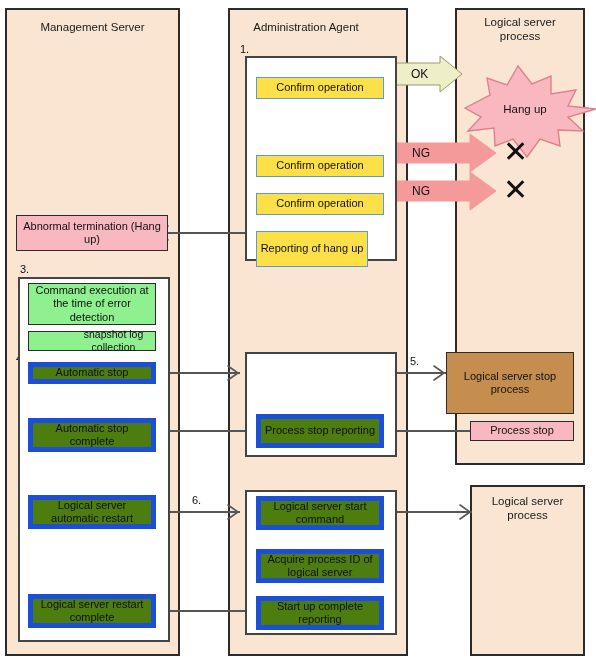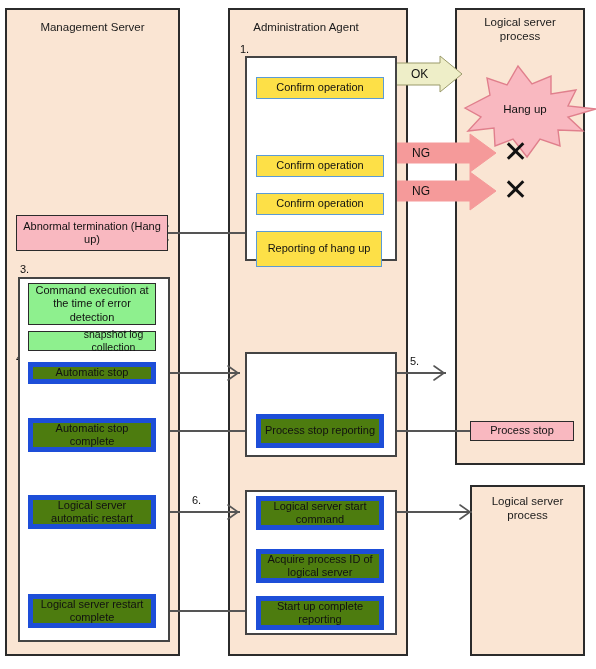--- a/index.html
+++ b/index.html
@@ -111,21 +111,21 @@
   <div class="steplbl" style="left:20px;top:263px;">3.</div>
   <div class="steplbl" style="left:16px;top:352px;">4.</div>
   <div class="steplbl" style="left:410px;top:355px;">5.</div>
   <div class="steplbl" style="left:192px;top:494px;">6.</div>
 
   <div class="innerbox" style="left:245px;top:56px;width:152px;height:205px;"></div>
 
   <div class="node blue" style="left:256px;top:64px;width:128px;height:22px;">Confirm operation</div>
   <div class="node blue" style="left:256px;top:142px;width:128px;height:22px;">Confirm operation</div>
   <div class="node blue" style="left:256px;top:180px;width:128px;height:22px;">Confirm operation</div>
-  <div class="node blue" style="left:256px;top:218px;width:126px;height:36px;">Reporting of hang up</div>
+  <div class="node blue" style="left:256px;top:218px;width:112px;height:36px;">Reporting of hang up</div>
 
   <div class="steplbl" style="left:411px;top:67px;font-size:12px;">OK</div>
   <div class="steplbl" style="left:412px;top:146px;font-size:12px;">NG</div>
   <div class="steplbl" style="left:412px;top:184px;font-size:12px;">NG</div>
 
   <div class="node" style="left:480px;top:100px;width:90px;height:20px;font-size:11.5px;">Hang up</div>
 
   <div class="xmark" style="left:503px;top:137px;">✕</div>
   <div class="xmark" style="left:503px;top:175px;">✕</div>
 
@@ -145,15 +145,16 @@
   <div class="node yellow" style="left:28px;top:594px;width:128px;height:34px;">Logical server restart complete</div>
 
   <div class="innerbox" style="left:245px;top:352px;width:152px;height:105px;"></div>
   <div class="node yellow" style="left:256px;top:414px;width:128px;height:34px;">Process stop reporting</div>
 
   <div class="innerbox" style="left:245px;top:490px;width:152px;height:145px;"></div>
   <div class="node yellow" style="left:256px;top:496px;width:128px;height:34px;">Logical server start command</div>
   <div class="node yellow" style="left:256px;top:549px;width:128px;height:34px;">Acquire process ID of logical server</div>
   <div class="node yellow" style="left:256px;top:596px;width:128px;height:34px;">Start up complete reporting</div>
 
+  <div class="node brown" style="left:446px;top:352px;width:128px;height:62px;">Logical server stop process</div>
   <div class="node pink2" style="left:470px;top:421px;width:104px;height:20px;">Process stop</div>
 
 </div>
 
 </body></html>

